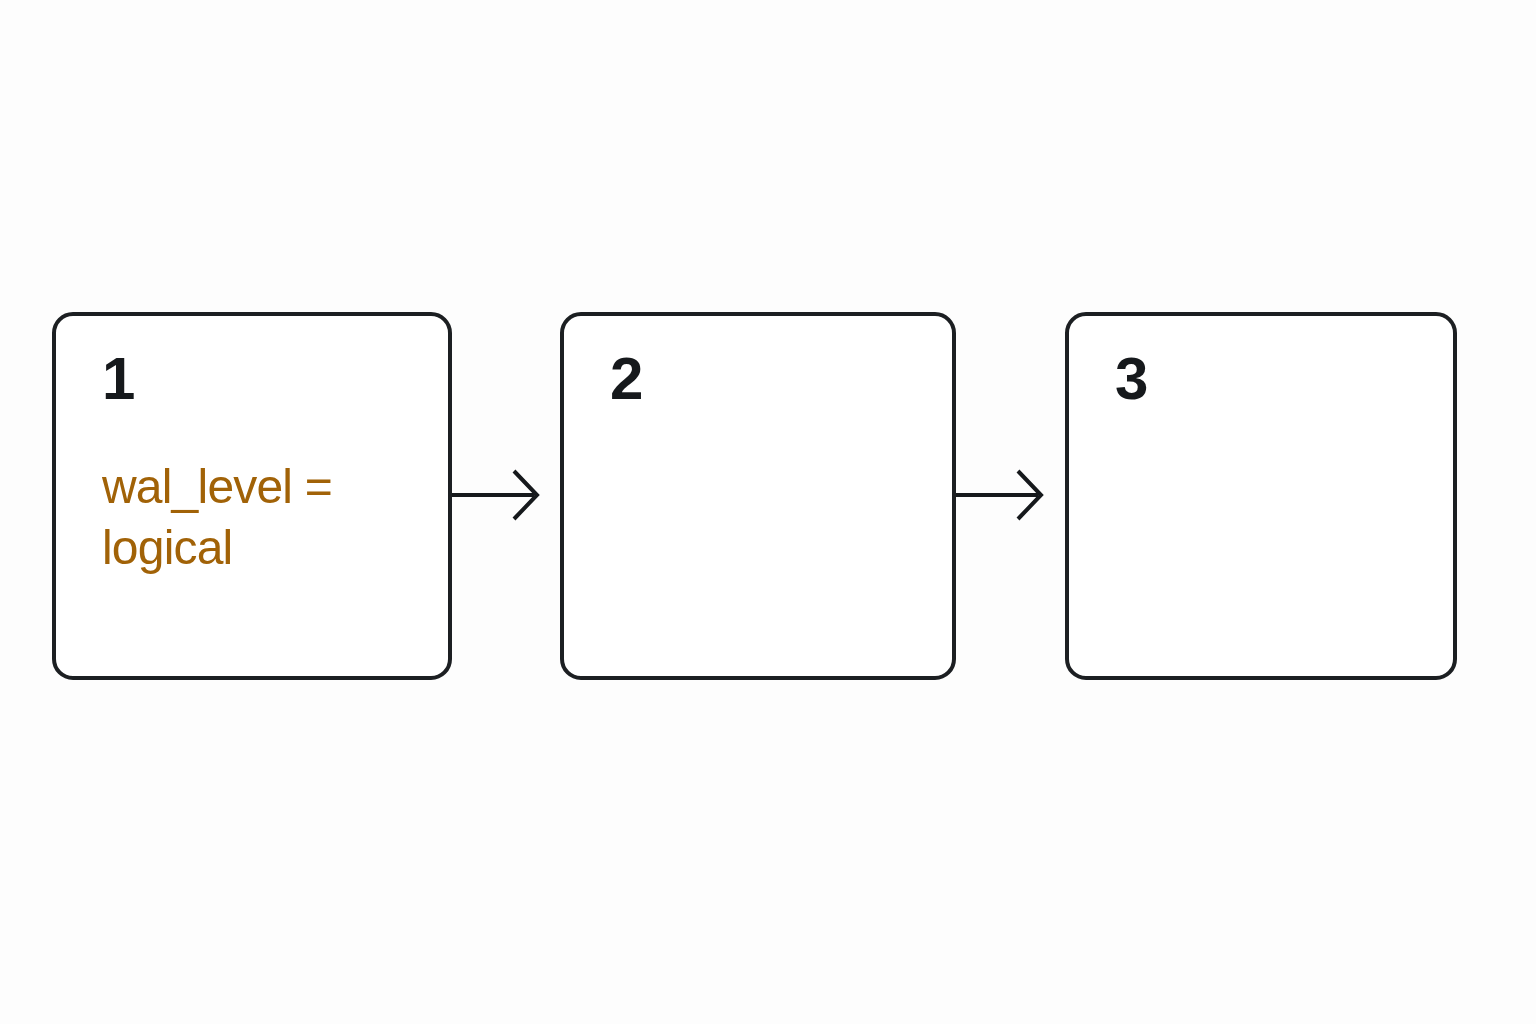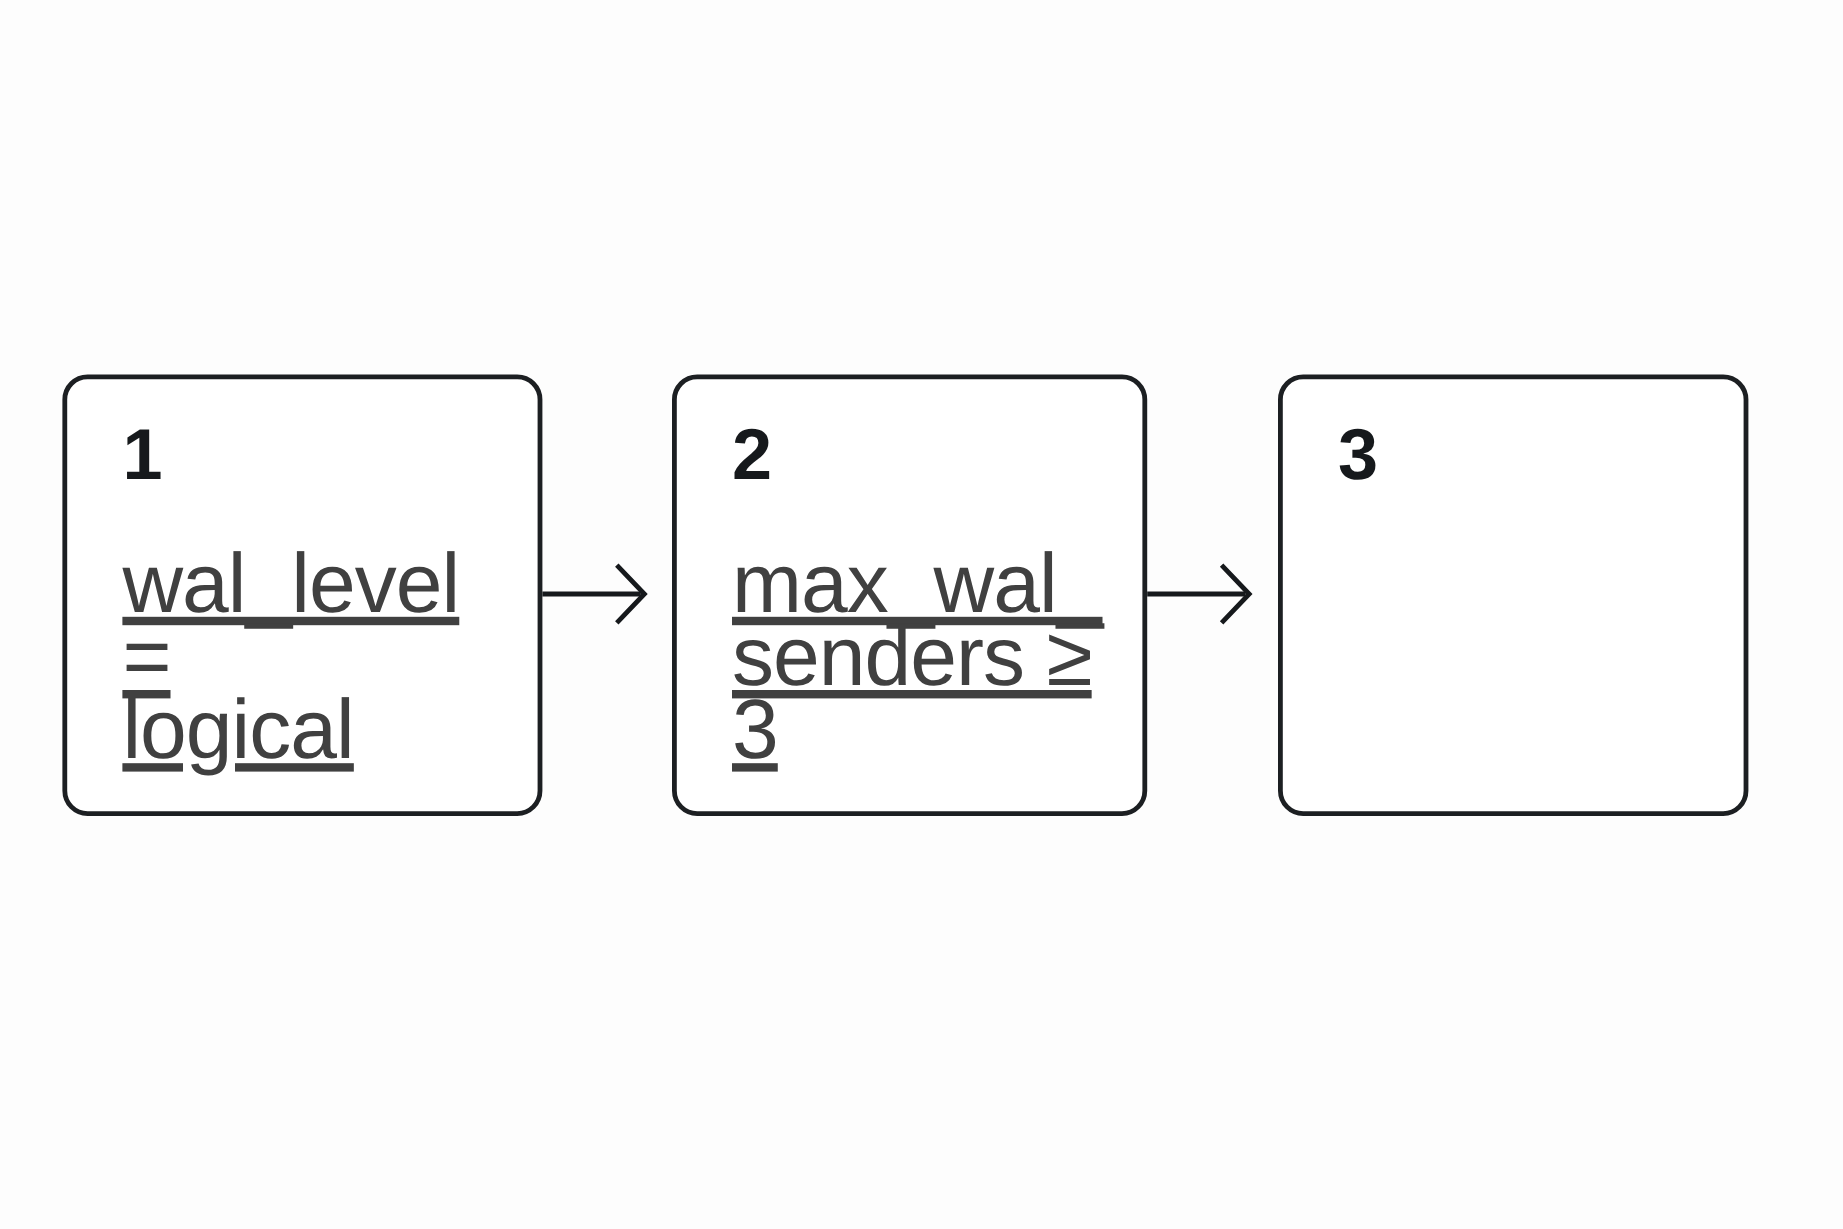--- a/index.html
+++ b/index.html
@@ -47,27 +47,26 @@
     font-weight: bold;
     line-height: 60px;
     color: #16191c;
     letter-spacing: -0.5px;
   }
 
   .step-label {
     position: absolute;
     left: 46px;
     right: 18px;
-    font-size: 70px;
+    font-size: 48px;
     font-weight: 400;
     line-height: 61px;
-    color: #404040;
+    color: #a16207;
     letter-spacing: -0.8px;
     white-space: pre-line;
-    text-decoration: underline;
   }
 
   
   #step-box-1 .step-label { top: 140px; }
   #step-box-2 .step-label { top: 140px; }
   #step-box-3 .step-label { top: 112px; }
 
   
   .connector-arrow {
     position: absolute;
@@ -99,22 +98,20 @@
     <svg viewBox="0 0 110 66" preserveAspectRatio="none" aria-hidden="true">
       <g fill="none" stroke="#16191c" stroke-width="4" stroke-linecap="butt" stroke-linejoin="miter">
         <line x1="0" y1="33" x2="82" y2="33"></line>
         <polyline points="62,9 85,33 62,57"></polyline>
       </g>
     </svg>
   </div>
 
   <div class="step-box" id="step-box-2">
     <div class="step-number">2</div>
-    <div class="step-label">max_wal_
-senders ≥ 3</div>
   </div>
 
   <div class="connector-arrow" id="connector-arrow-2">
     <svg viewBox="0 0 110 66" preserveAspectRatio="none" aria-hidden="true">
       <g fill="none" stroke="#16191c" stroke-width="4" stroke-linecap="butt" stroke-linejoin="miter">
         <line x1="0" y1="33" x2="82" y2="33"></line>
         <polyline points="62,9 85,33 62,57"></polyline>
       </g>
     </svg>
   </div>

